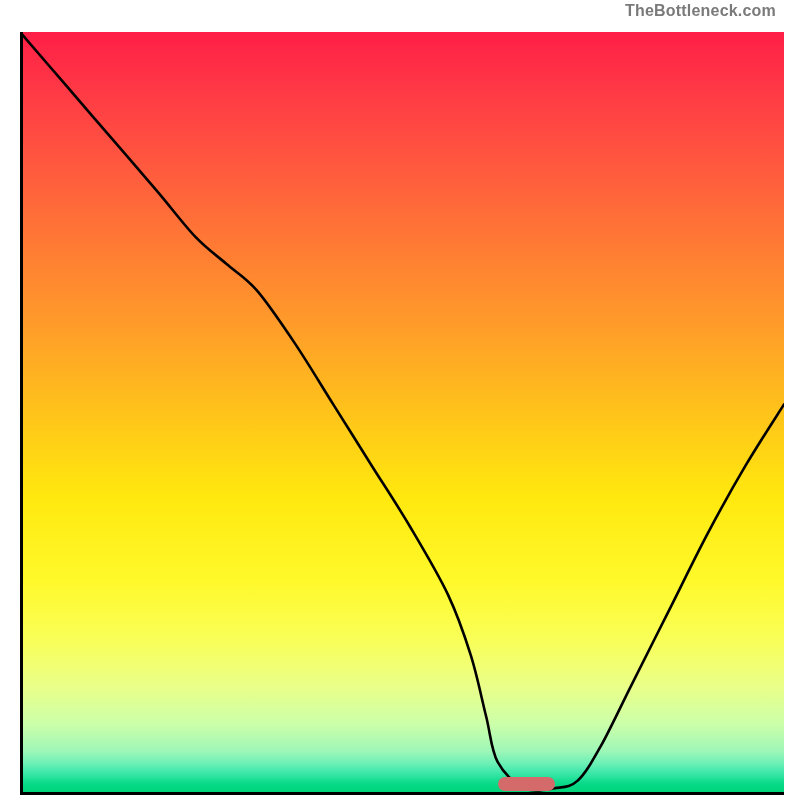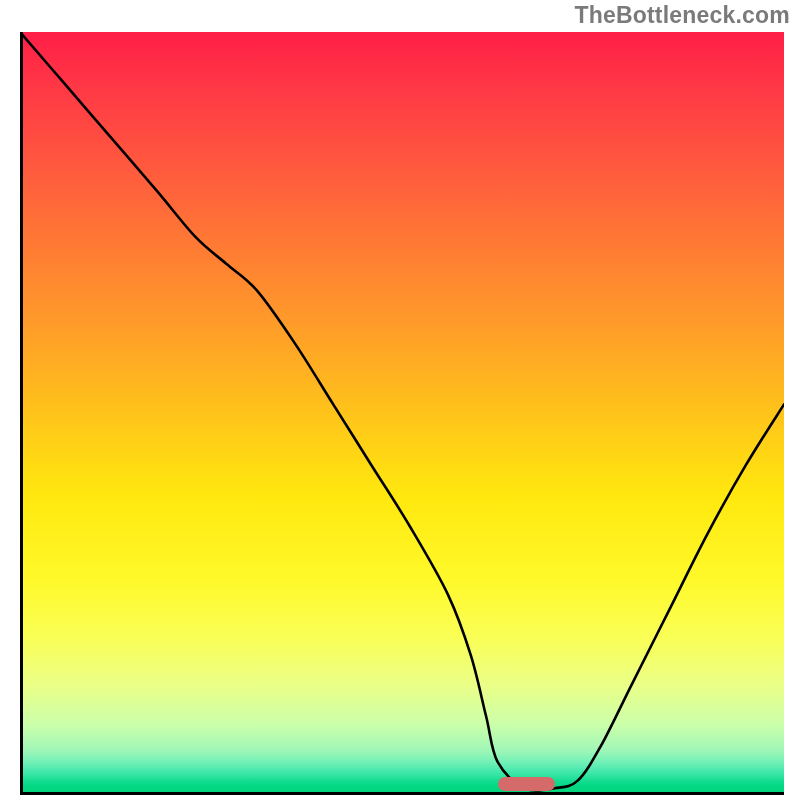--- a/index.html
+++ b/index.html
@@ -12,22 +12,22 @@
     overflow: hidden;
   }
   .wrap {
     position: relative;
     width: 800px;
     height: 800px;
   }
   .attribution {
     position: absolute;
     top: 2px;
-    right: 10px;
-    font-size: 23px;
+    right: 24px;
+    font-size: 16px;
     font-weight: 600;
     color: #7a7a7a;
     letter-spacing: 0.2px;
   }
   .plot {
     position: absolute;
     left: 20px;
     top: 32px;
     width: 764px;
     height: 760px;

